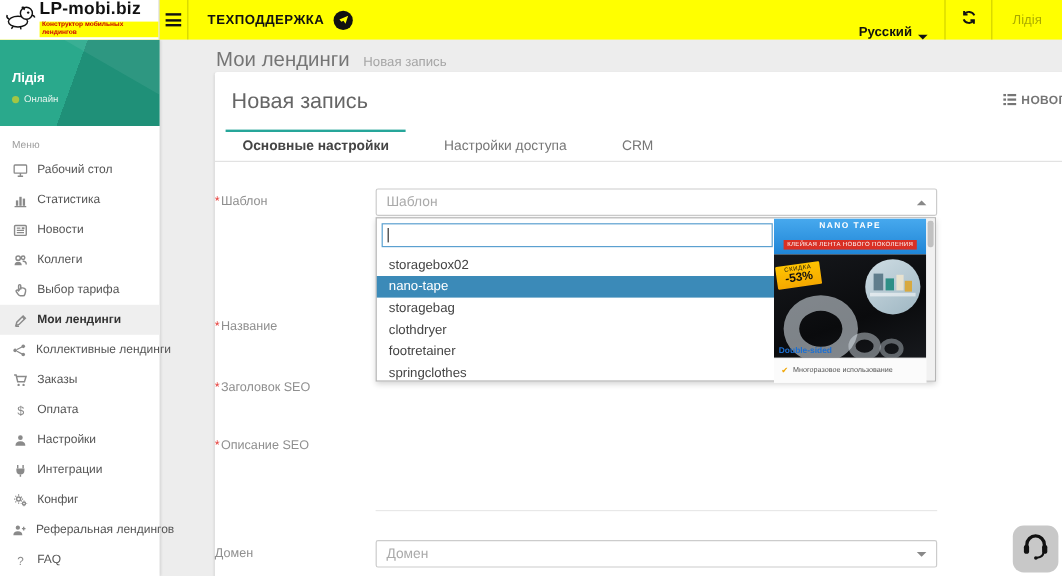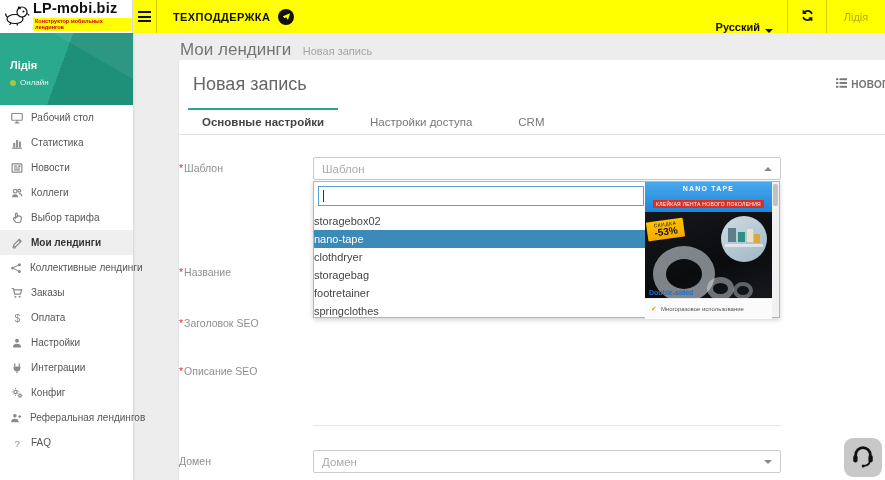--- a/index.html
+++ b/index.html
@@ -63,21 +63,21 @@
   .select-box { position:absolute; left:134px; width:468px; height:23px; border:1px solid #ccc; border-radius:2px; background:#fff; display:flex; align-items:center; padding:0 8px; cursor:pointer; }
   .select-ph { font-size:11.5px; color:#aaa; flex:1; }
   .arr-up { width:0; height:0; border-left:4px solid transparent; border-right:4px solid transparent; border-bottom:4px solid #888; }
   .arr-dn { width:0; height:0; border-left:4px solid transparent; border-right:4px solid transparent; border-top:4px solid #888; }
 
   
   .dropdown { position:absolute; left:134px; top:121px; width:467px; height:137px; background:#fff; border:1px solid #b5b5b5; box-shadow:0 2px 5px rgba(0,0,0,.18); z-index:10; }
   .dd-search { position:absolute; left:4px; top:4px; width:326px; height:20px; border:1px solid #5ba0d0; background:#fff; display:flex; align-items:center; padding-left:4px; cursor:text; }
   .caret-line { width:1px; height:12px; background:#333; }
   .dd-opts { position:absolute; left:0; top:30px; width:333px; cursor:pointer; }
-  .dd-opt { height:18px; line-height:18px; padding-left:0; font-size:11px; color:#444; cursor:pointer; }
+  .dd-opt { height:18px; line-height:18px; padding-left:10px; font-size:11px; color:#444; cursor:pointer; }
   .dd-opt.sel { background:#3b8ab8; color:#fff; }
   .dd-scroll { position:absolute; right:0; top:0; width:7px; height:100%; background:#f1f1f1; cursor:pointer; }
   .dd-scroll i { display:block; width:5px; height:22px; margin:2px auto 0; background:#c1c1c1; border-radius:2px; }
 
   
   .preview { position:absolute; right:7px; top:0; width:127px; height:137px; background:#fff; overflow:hidden; }
   .pv-head { height:30px; background:linear-gradient(180deg,#47a9ee 0%,#1f85d6 100%); text-align:center; padding-top:3px; }
   .pv-title { color:#fff; font-size:7px; font-weight:bold; letter-spacing:1.2px; }
   .pv-sub { display:inline-block; margin-top:2px; background:#d93025; color:#fff; font-size:5px; padding:1px 3px; letter-spacing:.3px; }
   .pv-body { position:relative; height:86px; background:linear-gradient(160deg,#16181c 0%,#0a0b0d 60%,#17191d 100%); overflow:hidden; }
@@ -155,20 +155,21 @@
 </div>
 
 <div class="sidebar">
   <div class="user-block">
     <div class="user-name">Лідія</div>
     <div class="user-status">
       <span class="dot"></span>
       <span class="status-txt">Онлайн</span>
     </div>
   </div>
+  <div class="menu-label">Меню</div>
   <div class="menu" id="menu">
       <div class="side-item">
         <span class="icn">
           <svg viewBox="0 0 16 16">
             <rect x="1" y="2" width="14" height="9" rx="1" fill="none" stroke="#8a8a8a" stroke-width="1.6"></rect>
             <path d="M5 14.5h6M8 11v3.5" fill="none" stroke="#8a8a8a" stroke-width="1.6"></path>
           </svg>
         </span>
         <span class="lbl">Рабочий стол</span>
       </div>
@@ -350,22 +351,22 @@
         <span class="req">*</span><span>Описание SEO</span>
       </div>
 
       <div class="dropdown" style="top:45px;">
         <div class="dd-search">
             <span class="caret-line"></span>
           </div>
         <div class="dd-opts" id="dd-opts">
             <div class="dd-opt">storagebox02</div>
             <div class="dd-opt sel">nano-tape</div>
+            <div class="dd-opt">storagebag</div>
             <div class="dd-opt">clothdryer</div>
-            <div class="dd-opt">storagebag</div>
             <div class="dd-opt">footretainer</div>
             <div class="dd-opt">springclothes</div>
           </div>
         <div class="preview">
           <div class="pv-head">
             <div class="pv-title">NANO TAPE</div>
             <div class="pv-sub">КЛЕЙКАЯ ЛЕНТА НОВОГО ПОКОЛЕНИЯ</div>
           </div>
           <div class="pv-body">
             <div class="pv-inset">

